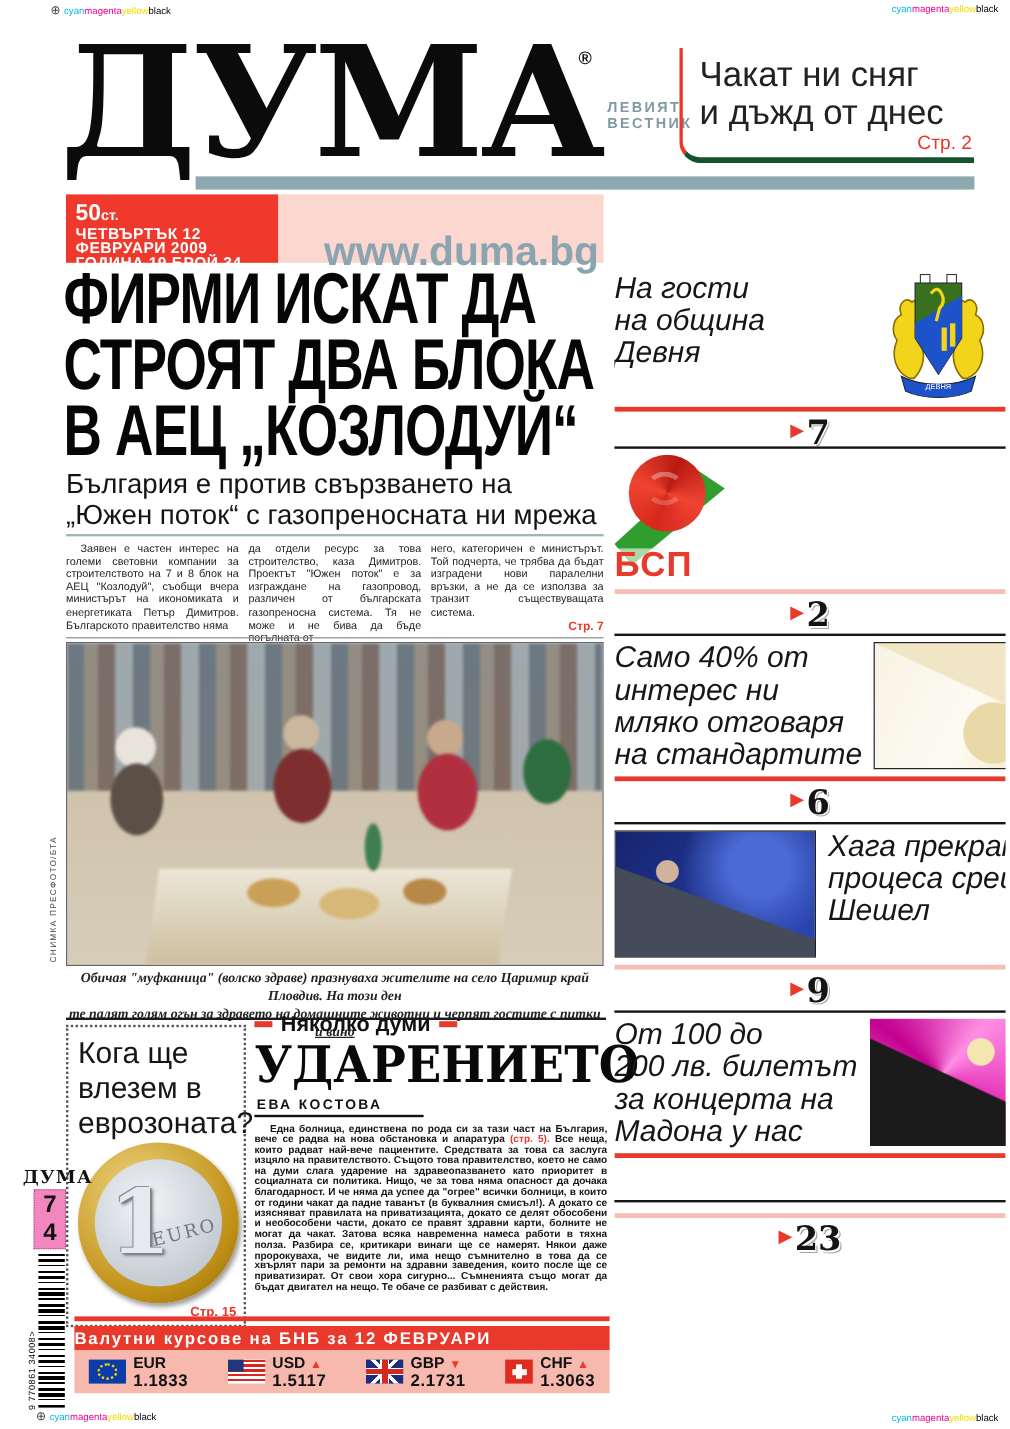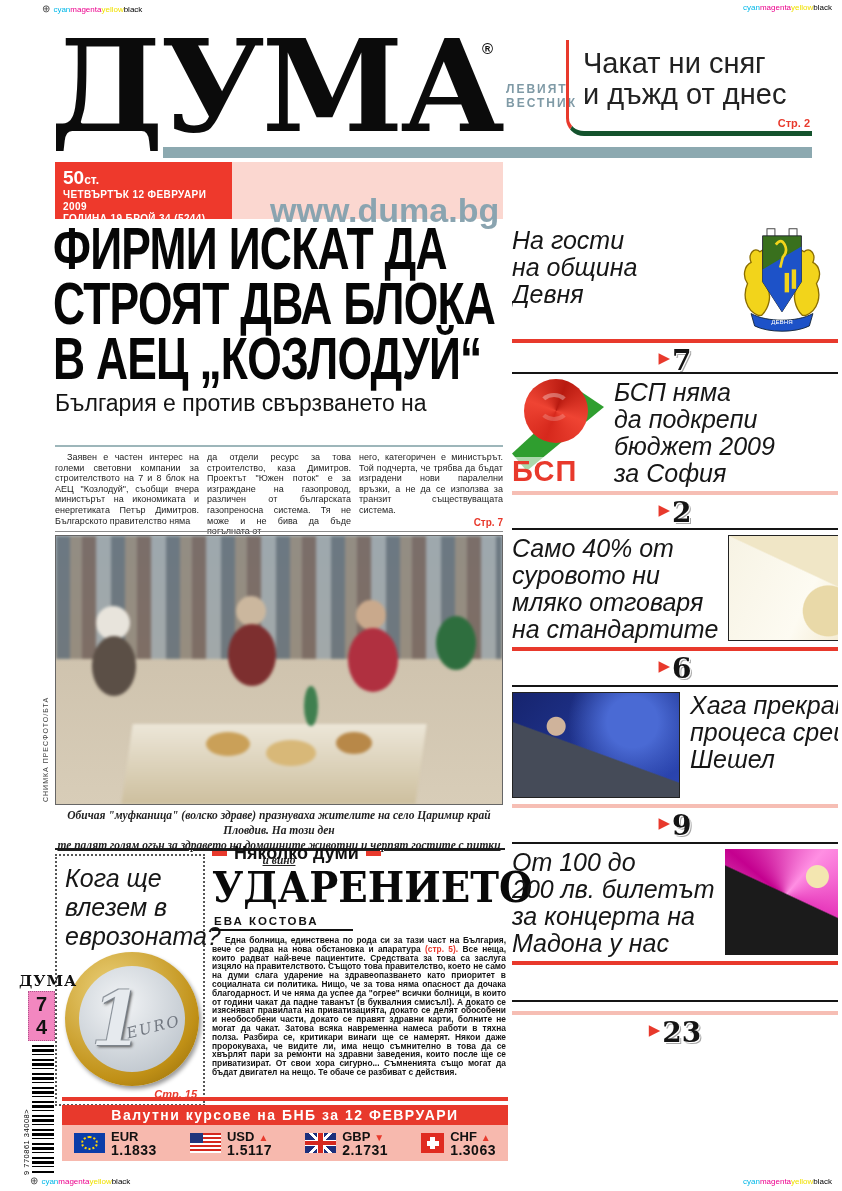--- a/index.html
+++ b/index.html
@@ -20,29 +20,29 @@
   
   .logo-big { left:50px; top:26px; font-family:"DejaVu Serif",serif; font-weight:700;
     font-size:128px; line-height:120px; letter-spacing:-3px; color:#0b0b0b; }
   .logo-reg { left:482px; top:40px; font-size:15px; font-weight:700; }
   .tagline { left:506px; top:82px; font-size:12px; font-weight:700; color:#7f9aa6;
     letter-spacing:2px; line-height:14px; }
   .weather { left:566px; top:40px; width:246px; height:96px;
     border-left:3px solid #e8392c; border-bottom:5px solid #14532d;
     border-bottom-left-radius:18px; padding:8px 0 0 14px; }
   .weather .wline { font-size:29px; line-height:31px; color:#222; }
-  .weather .pref { position:absolute; right:2px; bottom:2px; font-size:11px; font-weight:700; color:#e8392c; }
+  .weather .pref { position:absolute; right:2px; bottom:2px; font-size:16px; font-weight:400; color:#e8392c; }
 
   .teal-bar { left:163px; top:147px; width:649px; height:11px; background:#8ca9b0; }
 
   .datebox { left:55px; top:162px; width:177px; height:57px; background:#ee392c;
     color:#fff; padding:5px 8px; }
   .price-big { font-size:19px; font-weight:700; }
   .price-small { font-size:12px; font-weight:700; }
-  .dateline { font-size:10px; font-weight:700; line-height:12px; letter-spacing:.4px; }
+  .dateline { font-size:13px; font-weight:700; line-height:12px; letter-spacing:.4px; }
   .webstrip { left:232px; top:162px; width:271px; height:57px; background:#fbd7d0;
     display:flex; align-items:center; }
   .webstrip span { font-size:34px; font-weight:700; color:#8aa4b0; padding-left:38px;margin-top:40px; }
 
   
   .headline { left:53px; top:221px; width:452px; }
   .hl-line { font-weight:700; font-size:60px; line-height:55px; letter-spacing:-1px;
     color:#060606; white-space:nowrap; transform:scaleX(.74); transform-origin:0 50%; }
   .subhead { left:55px; top:390px; width:450px; }
   .sh-line { font-size:23px; line-height:26px; color:#141414; }
@@ -64,21 +64,21 @@
     background:linear-gradient(180deg,#ece6d8,#cdbf9e); transform:skewX(-8deg); }
   .photo-credit { left:42px; top:612px; height:190px; writing-mode:vertical-rl;
     transform:rotate(180deg); font-size:7px; letter-spacing:1px; color:#444; }
   .caption { left:55px; top:808px; width:448px; text-align:center;
     font-family:"Liberation Serif",serif; font-style:italic; font-weight:700;
     font-size:11.5px; line-height:15px; color:#222; }
   .caption .u { text-decoration:underline; }
   .div-black { left:55px; top:848px; width:450px; height:2px; background:#1a1a1a; }
 
   
-  .eurobox { left:55px; top:854px; width:150px; height:252px; border:2px dotted #555; padding:8px 4px 4px 8px;font-style:italic; }
+  .eurobox { left:55px; top:854px; width:150px; height:252px; border:2px dotted #555; padding:8px 4px 4px 8px; }
   .eb-line { font-size:25px; line-height:29px; color:#161616; }
   .coin { position:absolute; left:8px; top:96px; width:134px; height:134px; border-radius:50%;
     background:radial-gradient(circle at 35% 30%,#ecd27c,#c09016 68%,#8a6508); box-shadow:2px 3px 4px #0006; }
   .coin-inner { position:absolute; inset:14px; border-radius:50%;
     background:radial-gradient(circle at 40% 35%,#f2f4f6,#c3cad1 75%,#aab2ba); }
   .coin-one { position:absolute; left:12px; top:10px; font-family:"DejaVu Serif",serif;
     font-size:74px; font-weight:700; color:#e6eaee;
     text-shadow:-1px -1px 0 #8d949c,1px 1px 0 #7c838b,2px 2px 3px #555; }
   .coin-label { position:absolute; right:4px; top:52px; font-family:"DejaVu Serif",serif;
     font-size:15px; letter-spacing:2px; color:#717780; transform:rotate(-14deg); }
@@ -102,21 +102,21 @@
     line-height:46px; white-space:nowrap; transform:scaleX(.92); transform-origin:0 50%; color:#090909; }
   .ed-author { display:inline-block; margin-top:3px; font-size:11.5px; font-weight:700; letter-spacing:2px;
     border-bottom:2px solid #111; padding:0 34px 2px 2px; }
   .ed-body { margin-top:5px; font-size:8.4px; line-height:8.8px; font-weight:700;
     text-align:justify; color:#141414; text-indent:13px; }
   .ed-ref { color:#e8392c; }
 
   
   .red-rule { left:62px; top:1097px; width:446px; height:4px; background:#e8392c; }
   .fx-title { left:62px; top:1105px; width:446px; height:20px; background:#e8392c; color:#fff;
-    font-size:14px; font-weight:700; letter-spacing:1.5px; text-align:center; line-height:20px; }
+    font-size:14px; font-weight:700; letter-spacing:1.5px; line-height:20px; }
   .fx-bar { left:62px; top:1125px; width:446px; height:36px; background:#f7b9ae;
     display:flex; justify-content:space-between; padding:4px 12px; }
   .fx-item { display:flex; gap:6px; align-items:center; }
   .fx-col { line-height:13px; }
   .fx-code { font-size:13px; font-weight:700; }
   .fx-arrow { font-size:10px; color:#e8392c; margin-left:4px; }
   .fx-val { font-size:14px; font-weight:700; letter-spacing:.5px; }
   .flag { width:31px; height:20px; position:relative; flex:0 0 auto; }
   .flag-eu { background:#0b3ca8; }
   .flag-eu::before { content:""; position:absolute; inset:3px 7px; border:2px dotted #ffd400; border-radius:50%; }
@@ -224,20 +224,21 @@
     <span>www.duma.bg</span>
   </div>
 
   <div class="abs headline">
     <div class="hl-line">ФИРМИ  ИСКАТ ДА</div>
     <div class="hl-line">СТРОЯТ ДВА БЛОКА</div>
     <div class="hl-line">В АЕЦ „КОЗЛОДУЙ“</div>
   </div>
   <div class="abs subhead">
     <div class="sh-line">България е против свързването на</div>
+    <div class="sh-line">„Южен поток“ с газопреносната ни мрежа</div>
   </div>
   <div class="abs div-teal"></div>
   <div class="abs lead-cols">
     <div class="lead-col first">
         <p>Заявен е частен интерес на големи световни компании за строителството на 7 и 8 блок на АЕЦ "Козлодуй", съобщи вчера министърът на икономиката и енергетиката Петър Димитров. Българското правителство няма</p>
       </div>
     <div class="lead-col">
         <p>да отдели ресурс за това строителство, каза Димитров. Проектът "Южен поток" е за изграждане на газопровод, различен от българската газопреносна система. Тя не може и не бива да бъде погълната от</p>
       </div>
     <div class="lead-col">
@@ -367,36 +368,30 @@
       <div class="rl-page"><span class="marker">▶</span><span class="pnum">7</span></div>
     </div>
 
     <div class="rl-item" style="height:156px">
       <div class="rl-row">
         <div class="rl-img bsp-logo">
           <div class="bsp-leaf"></div>
           <div class="bsp-rose"></div>
           <div class="bsp-text">БСП</div>
         </div>
-        <div class="rl-text">
-          <div class="rl-line">БСП няма</div>
-          <div class="rl-line">да подкрепи</div>
-          <div class="rl-line">бюджет 2009</div>
-          <div class="rl-line">за София</div>
-        </div>
       </div>
       <div class="rl-rule pink"></div>
       <div class="rl-page"><span class="marker">▶</span><span class="pnum">2</span></div>
     </div>
 
     <div class="rl-item" style="height:157px">
       <div class="rl-row">
         <div class="rl-text">
           <div class="rl-line">Само 40% от</div>
-          <div class="rl-line">суровото ни</div>
+          <div class="rl-line">интерес ни</div>
           <div class="rl-line">мляко отговаря</div>
           <div class="rl-line">на стандартите</div>
         </div>
         <div class="rl-img img-milk framed"></div>
       </div>
       <div class="rl-rule"></div>
       <div class="rl-page"><span class="marker">▶</span><span class="pnum">6</span></div>
     </div>
 
     <div class="rl-item" style="height:157px">

